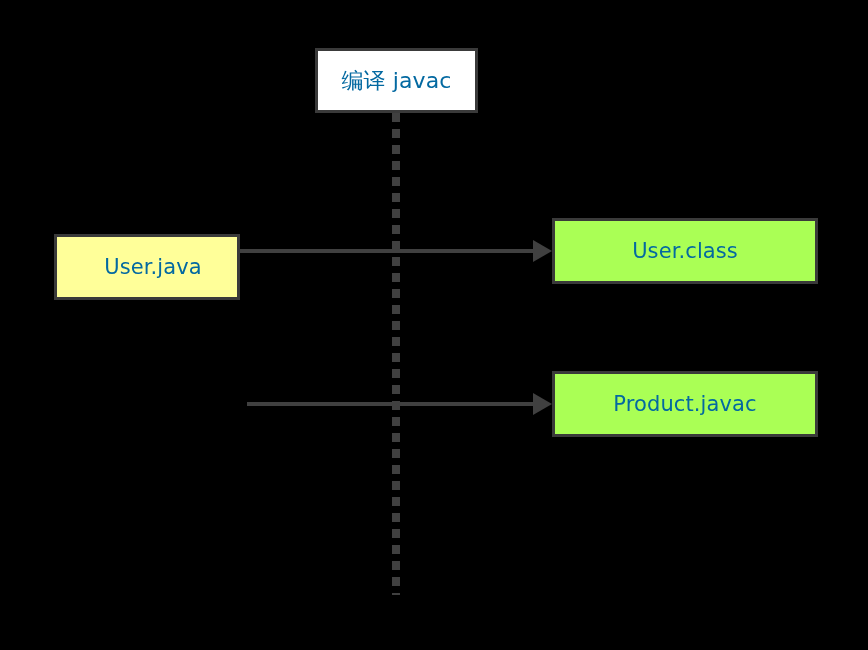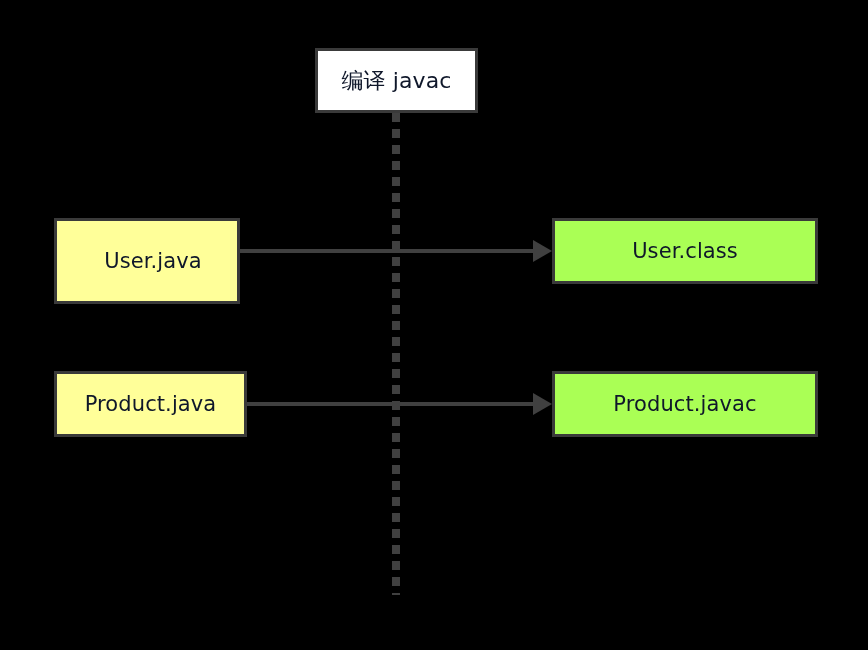--- a/index.html
+++ b/index.html
@@ -15,21 +15,21 @@
     overflow: hidden;
     font-family: "DejaVu Sans", "Liberation Sans", sans-serif;
   }
   .node {
     position: absolute;
     box-sizing: border-box;
     display: flex;
     align-items: center;
     justify-content: center;
     border: 3px solid #3a3a3a;
-    color: #0f172a;
+    color: #0369a1;
     font-size: 21px;
     line-height: 1;
     letter-spacing: 0.1px;
     white-space: nowrap;
   }
   .node.source {
     background: #ffff99;
   }
   .node.target {
     background: #aaff55;
@@ -43,23 +43,23 @@
   #phase-label {
     left: 315px;
     top: 48px;
     width: 163px;
     height: 65px;
   }
 
   
   #node-user-java {
     left: 54px;
-    top: 218px;
+    top: 234px;
     width: 186px;
-    height: 86px;
+    height: 66px;
     padding-left: 12px;
   }
   #node-product-java {
     left: 54px;
     top: 371px;
     width: 193px;
     height: 66px;
   }
 
   
@@ -142,23 +142,20 @@
     <span>User.java</span>
   </div>
 
   <div class="edge" id="edge-user"></div>
   <div class="arrowhead" id="arrowhead-user"></div>
 
   <div class="node target" id="node-user-class">
     <span>User.class</span>
   </div>
 
-  <div class="node source" id="node-product-java">
-    <span>Product.java</span>
-  </div>
 
   <div class="edge" id="edge-product"></div>
   <div class="arrowhead" id="arrowhead-product"></div>
 
   <div class="node target" id="node-product-class">
     <span>Product.javac</span>
   </div>
 
 </div>
 

